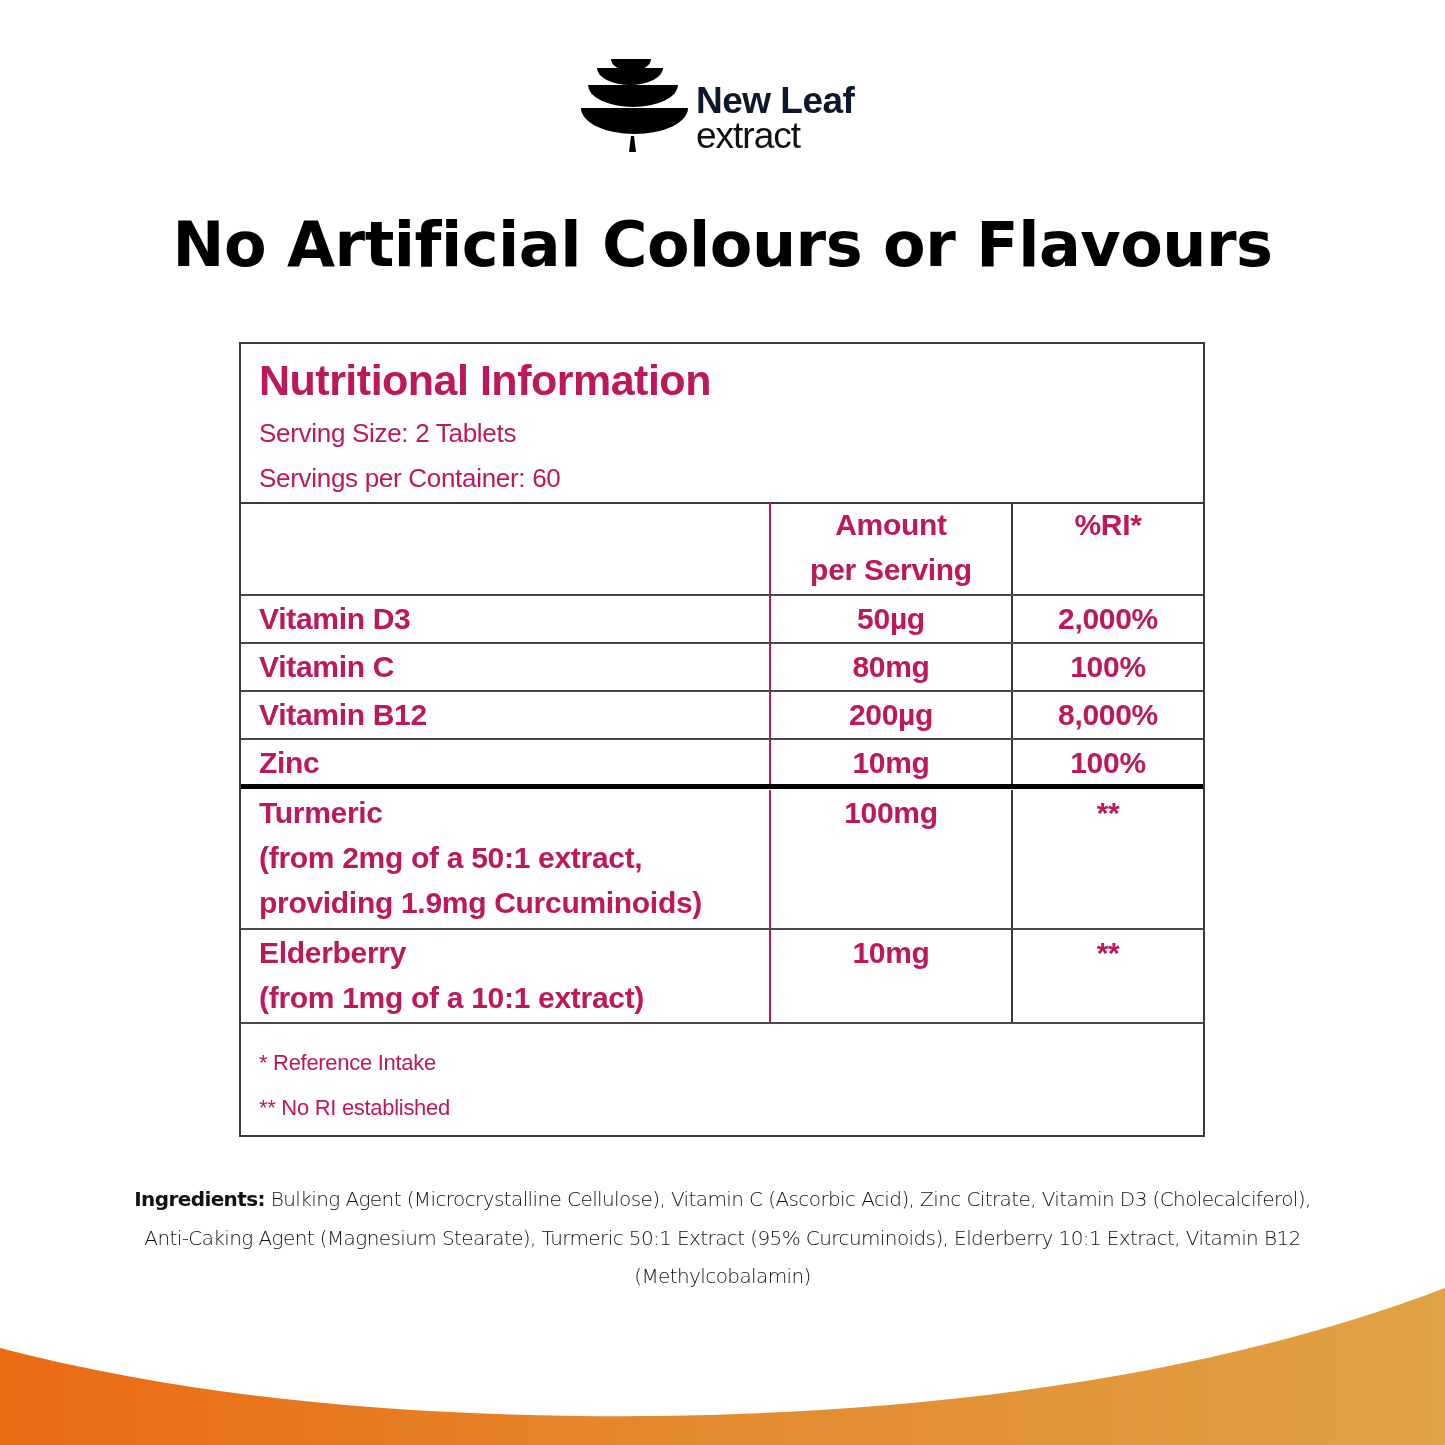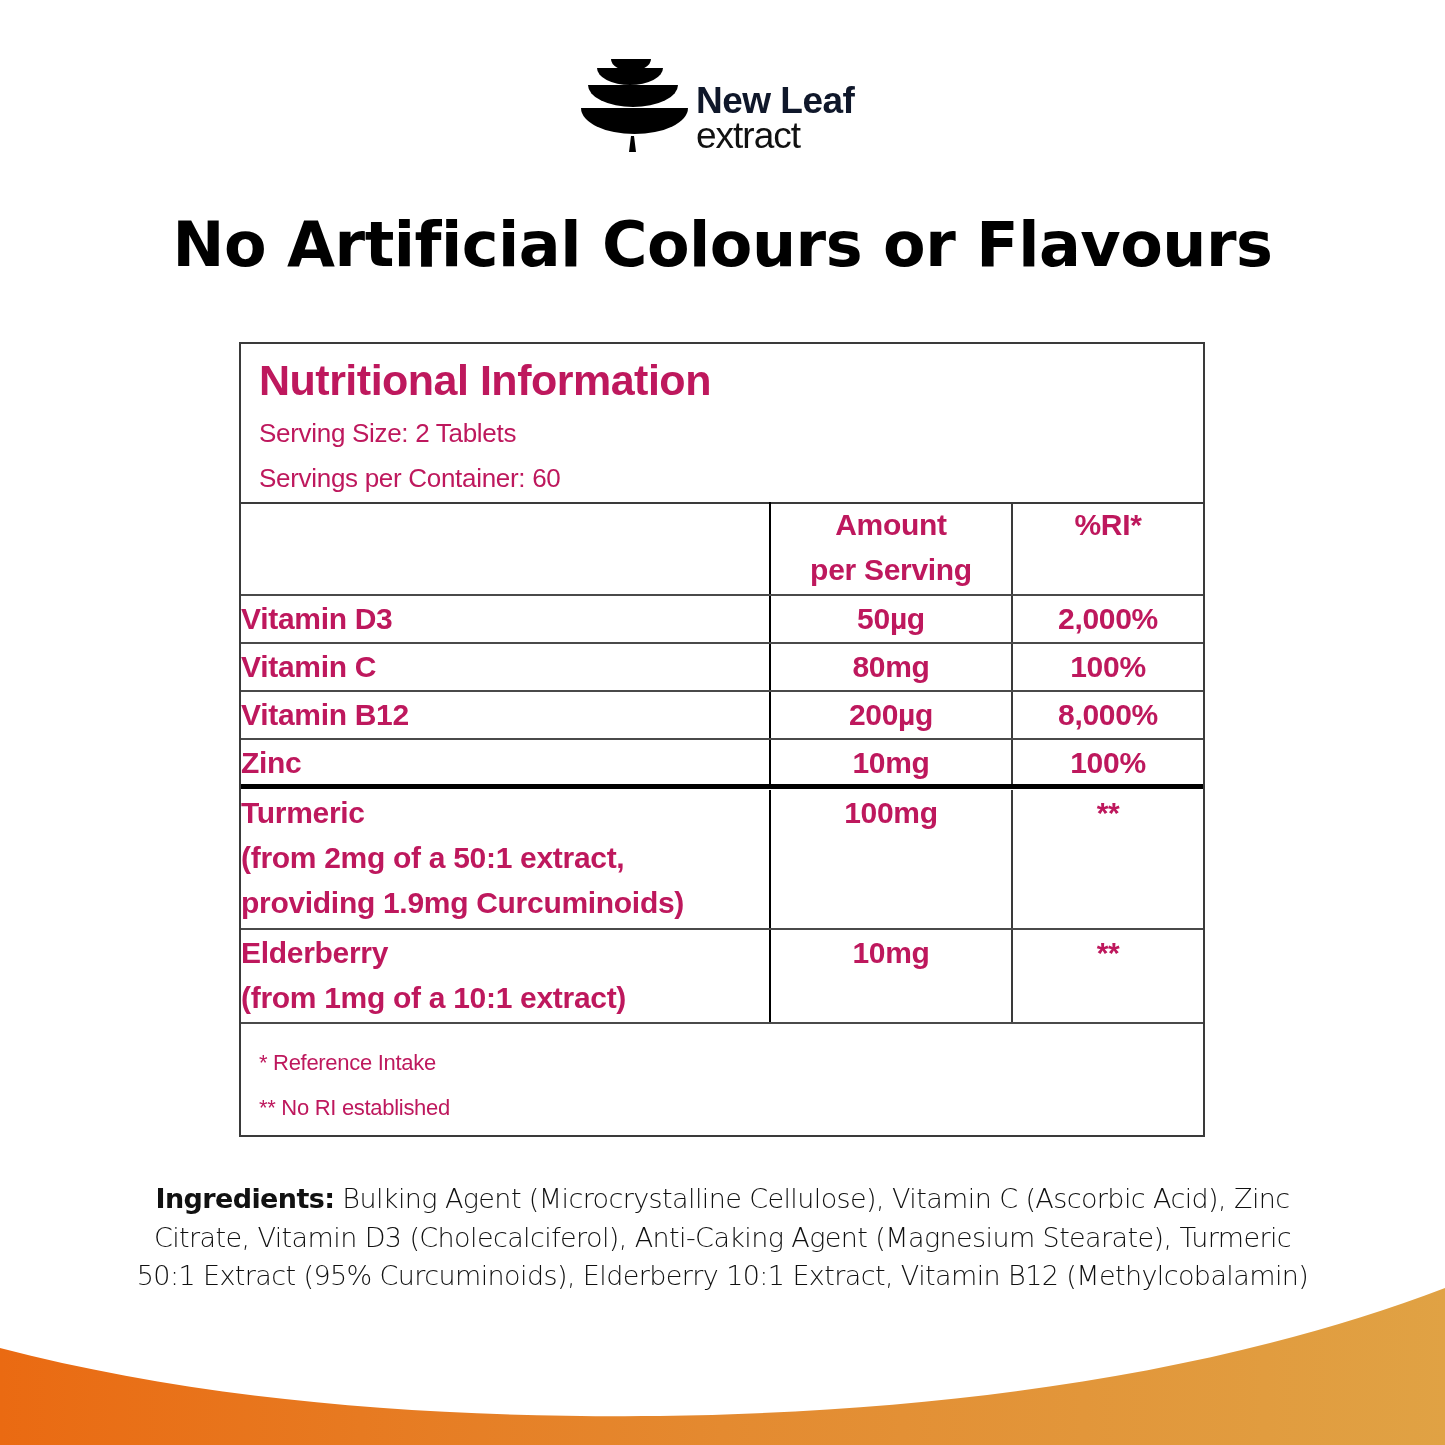--- a/index.html
+++ b/index.html
@@ -29,30 +29,30 @@
   }
   .nut-head { position: absolute; left: 0; top: 0; right: 0; height: 158px; border-bottom: 2px solid #3a3a3a; }
   .nut-title { position: absolute; left: 18px; top: 12px; font-size: 43px; font-weight: 700; letter-spacing: -0.5px; }
   .nut-line { position: absolute; left: 18px; font-size: 26px; letter-spacing: -0.3px; }
   .nut-line.l1 { top: 74px; }
   .nut-line.l2 { top: 119px; }
 
   .row { position: absolute; left: 0; right: 0; border-bottom: 2px solid #4a4a4a; font-weight: bold; }
   .row.thick { border-bottom: 5px solid #000; }
   .cell { position: absolute; top: 0; bottom: 0; box-sizing: border-box; font-size: 30px; line-height: 45px; letter-spacing: -0.3px; }
-  .c1 { left: 0; width: 530px; padding-left: 0; border-right: 2px solid #000000; }
+  .c1 { left: 0; width: 530px; padding-left: 18px; border-right: 2px solid #be185d; }
   .c2 { left: 530px; width: 242px; text-align: center; border-right: 2px solid #3a3a3a; }
   .c3 { left: 772px; right: 0; text-align: center; }
 
   .foot { position: absolute; left: 18px; font-size: 22px; letter-spacing: -0.3px; }
 
   
   .ingredients {
     position: absolute; left: 130px; width: 1185px; top: 1180px; text-align: center;
-    font-family: "DejaVu Sans", sans-serif; font-size: 27px; line-height: 38.5px;
+    font-family: "DejaVu Sans", sans-serif; font-size: 20px; line-height: 38.5px;
     font-weight: 300; color: #111; letter-spacing: -0.6px;
   }
   .ingredients b { font-weight: 700; }
 
   .swoosh { position: absolute; left: 0; top: 1280px; width: 1445px; height: 165px; }
 </style>
 </head>
 <body>
 
 <div class="logo">

